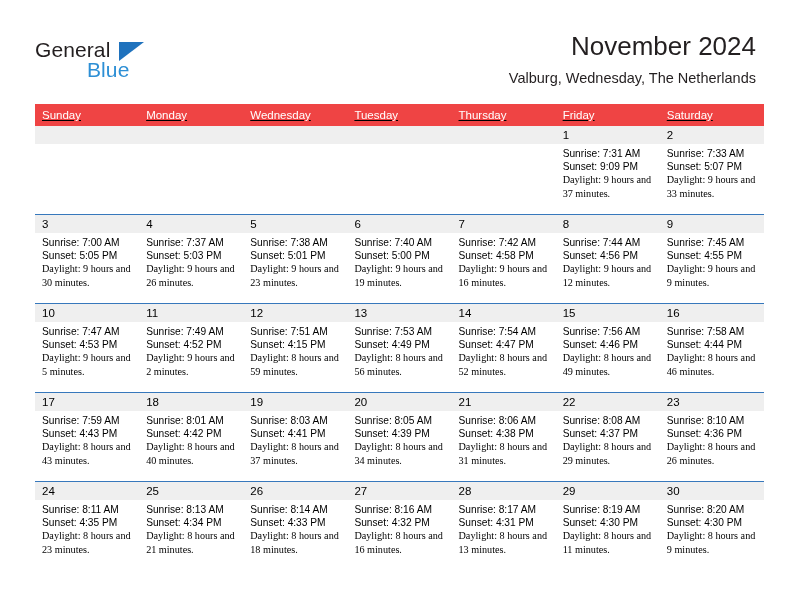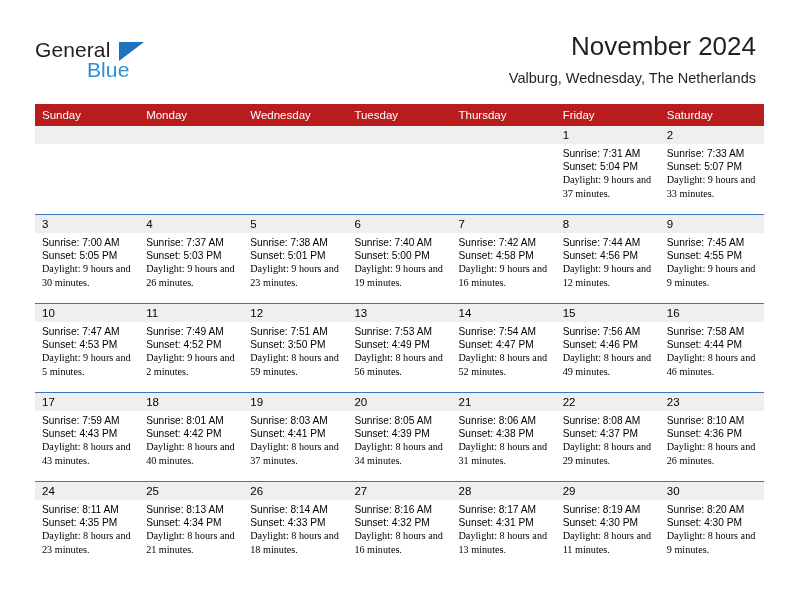--- a/index.html
+++ b/index.html
@@ -87,21 +87,22 @@
   .calendar {
     position: absolute;
     left: 35px;
     top: 104px;
     width: 729px;
   }
   .weekday-row {
     display: flex;
     width: 729px;
     height: 22px;
-    background: #b91c1c;
+    background: #ef4444;
+    text-decoration: underline;
   }
   .weekday {
     width: 104.14px;
     flex: 0 0 104.14px;
     color: #ffffff;
     font-size: 11.5px;
     line-height: 22px;
     padding-left: 7px;
     box-sizing: border-box;
     white-space: nowrap;
@@ -194,21 +195,21 @@
           <div class="day-cell empty">
             <div class="day-num-band"></div>
           </div>
           <div class="day-cell empty">
             <div class="day-num-band"></div>
           </div>
           <div class="day-cell">
             <div class="day-num-band">1</div>
             <div class="day-info">
               <div>Sunrise: 7:31 AM</div>
-              <div>Sunset: 5:04 PM</div>
+              <div>Sunset: 9:09 PM</div>
               <div class="wrapline">Daylight: 9 hours and 37 minutes.</div>
             </div>
           </div>
           <div class="day-cell">
             <div class="day-num-band">2</div>
             <div class="day-info">
               <div>Sunrise: 7:33 AM</div>
               <div>Sunset: 5:07 PM</div>
               <div class="wrapline">Daylight: 9 hours and 33 minutes.</div>
             </div>
@@ -286,21 +287,21 @@
             <div class="day-info">
               <div>Sunrise: 7:49 AM</div>
               <div>Sunset: 4:52 PM</div>
               <div class="wrapline">Daylight: 9 hours and 2 minutes.</div>
             </div>
           </div>
           <div class="day-cell">
             <div class="day-num-band">12</div>
             <div class="day-info">
               <div>Sunrise: 7:51 AM</div>
-              <div>Sunset: 3:50 PM</div>
+              <div>Sunset: 4:15 PM</div>
               <div class="wrapline">Daylight: 8 hours and 59 minutes.</div>
             </div>
           </div>
           <div class="day-cell">
             <div class="day-num-band">13</div>
             <div class="day-info">
               <div>Sunrise: 7:53 AM</div>
               <div>Sunset: 4:49 PM</div>
               <div class="wrapline">Daylight: 8 hours and 56 minutes.</div>
             </div>

